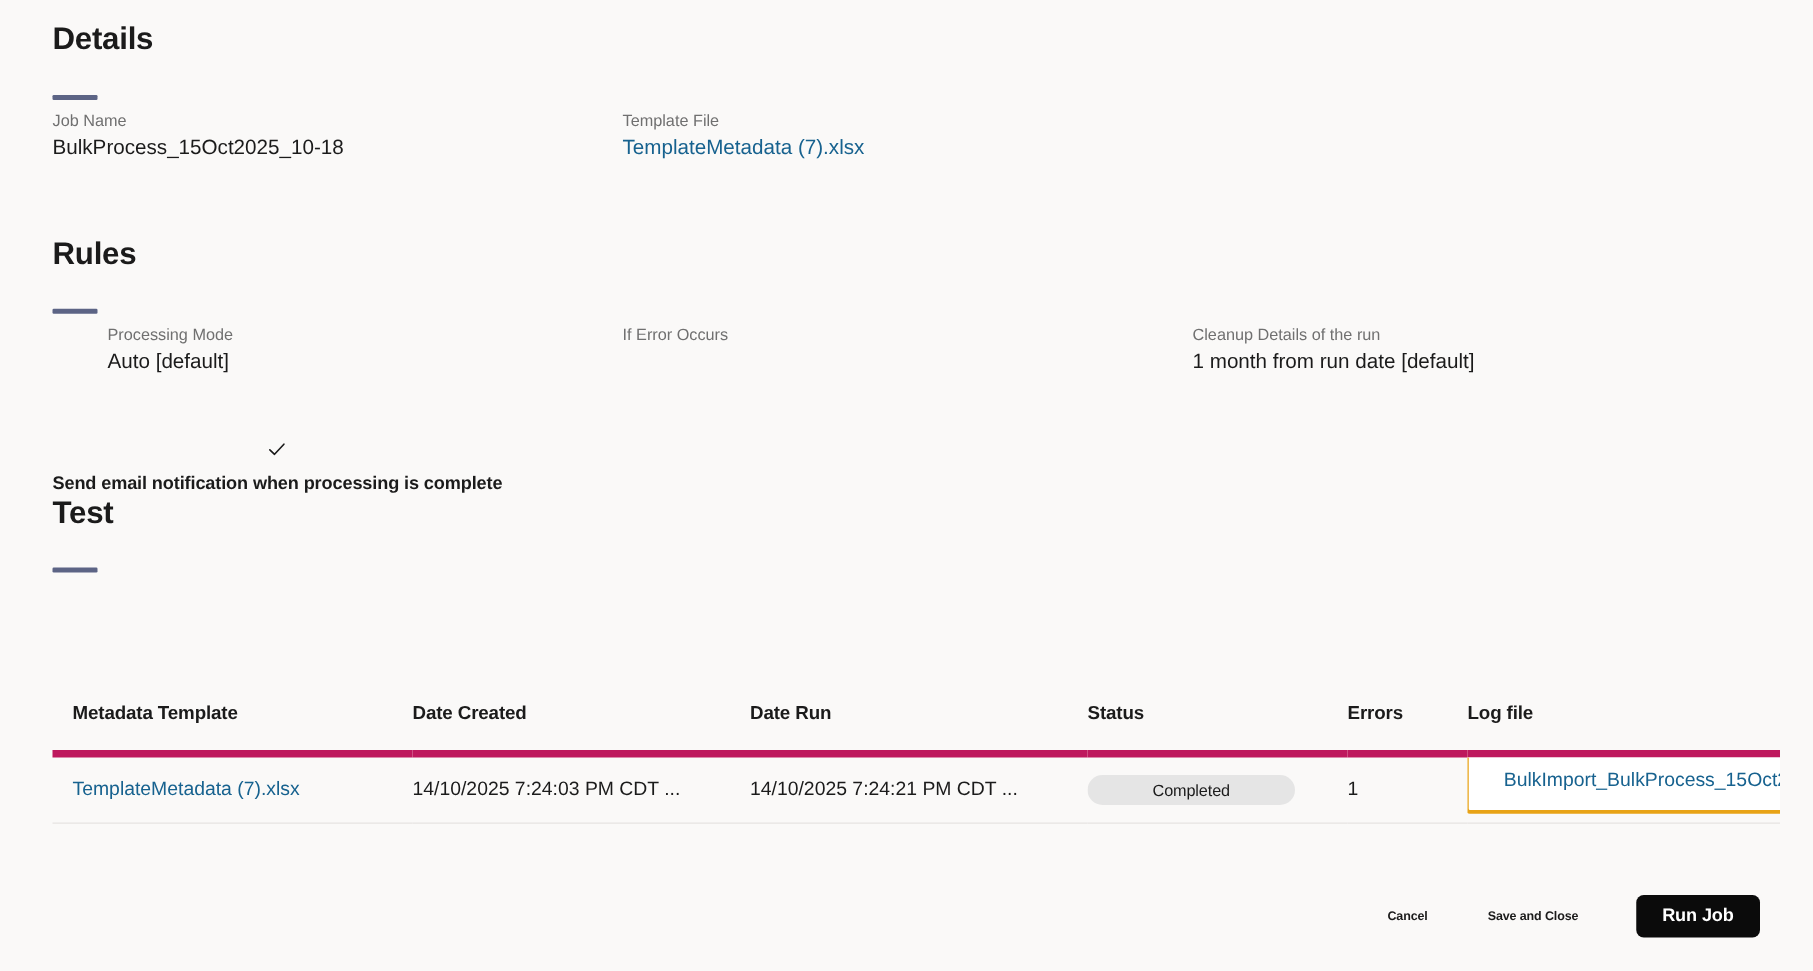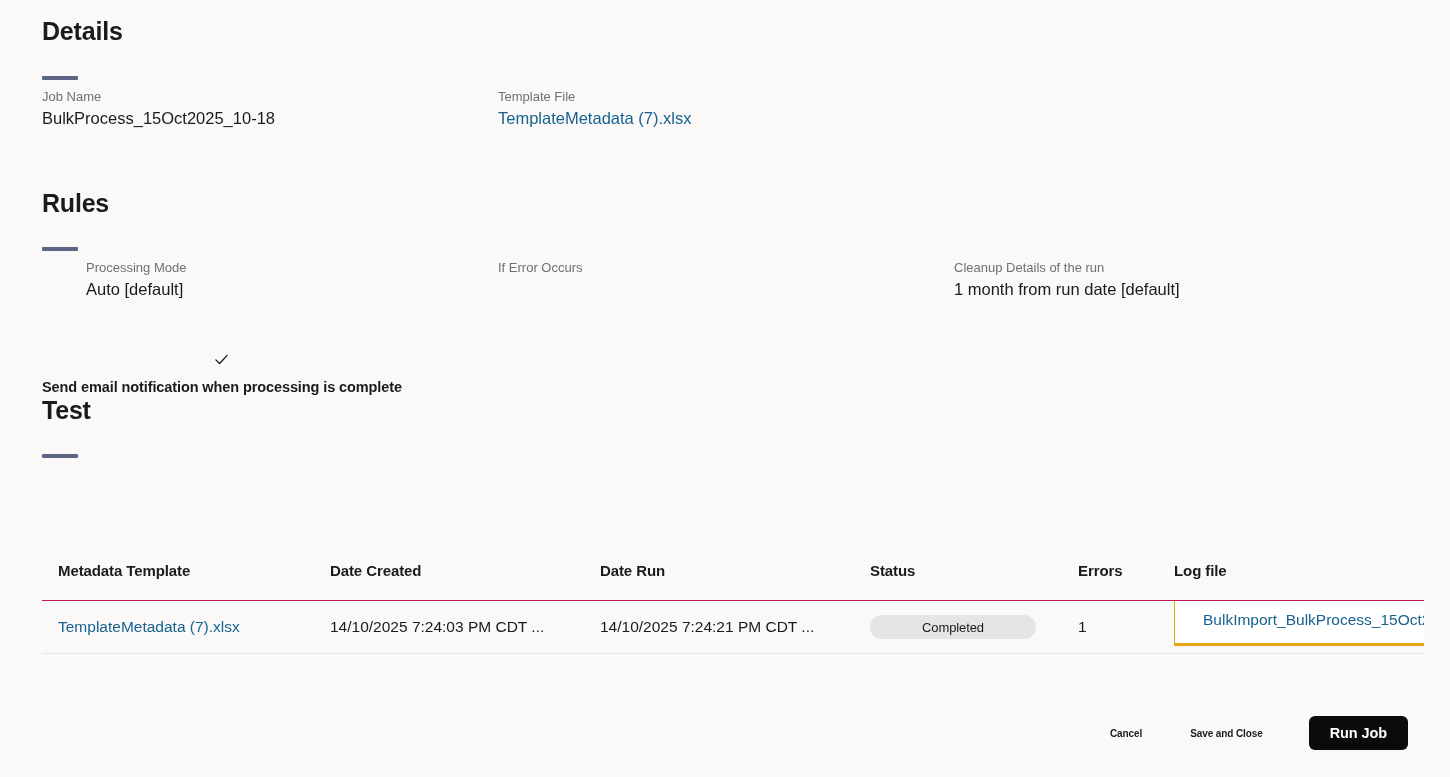--- a/index.html
+++ b/index.html
@@ -146,21 +146,21 @@
     width: 100%;
     border-collapse: collapse;
     table-layout: fixed;
   }
   #test-table th {
     text-align: left;
     font-size: 15px;
     font-weight: bold;
     color: #1b1b1b;
     padding: 0 0 21px 0;
-    border-bottom: 1px solid #be185d;
+    border-bottom: 6px solid #be185d;
     letter-spacing: -0.1px;
     vertical-align: bottom;
   }
   #test-table td {
     font-size: 15.5px;
     color: #1b1b1b;
     height: 52px;
     padding: 0;
     border-bottom: 1px solid #e6e3e1;
     vertical-align: middle;

